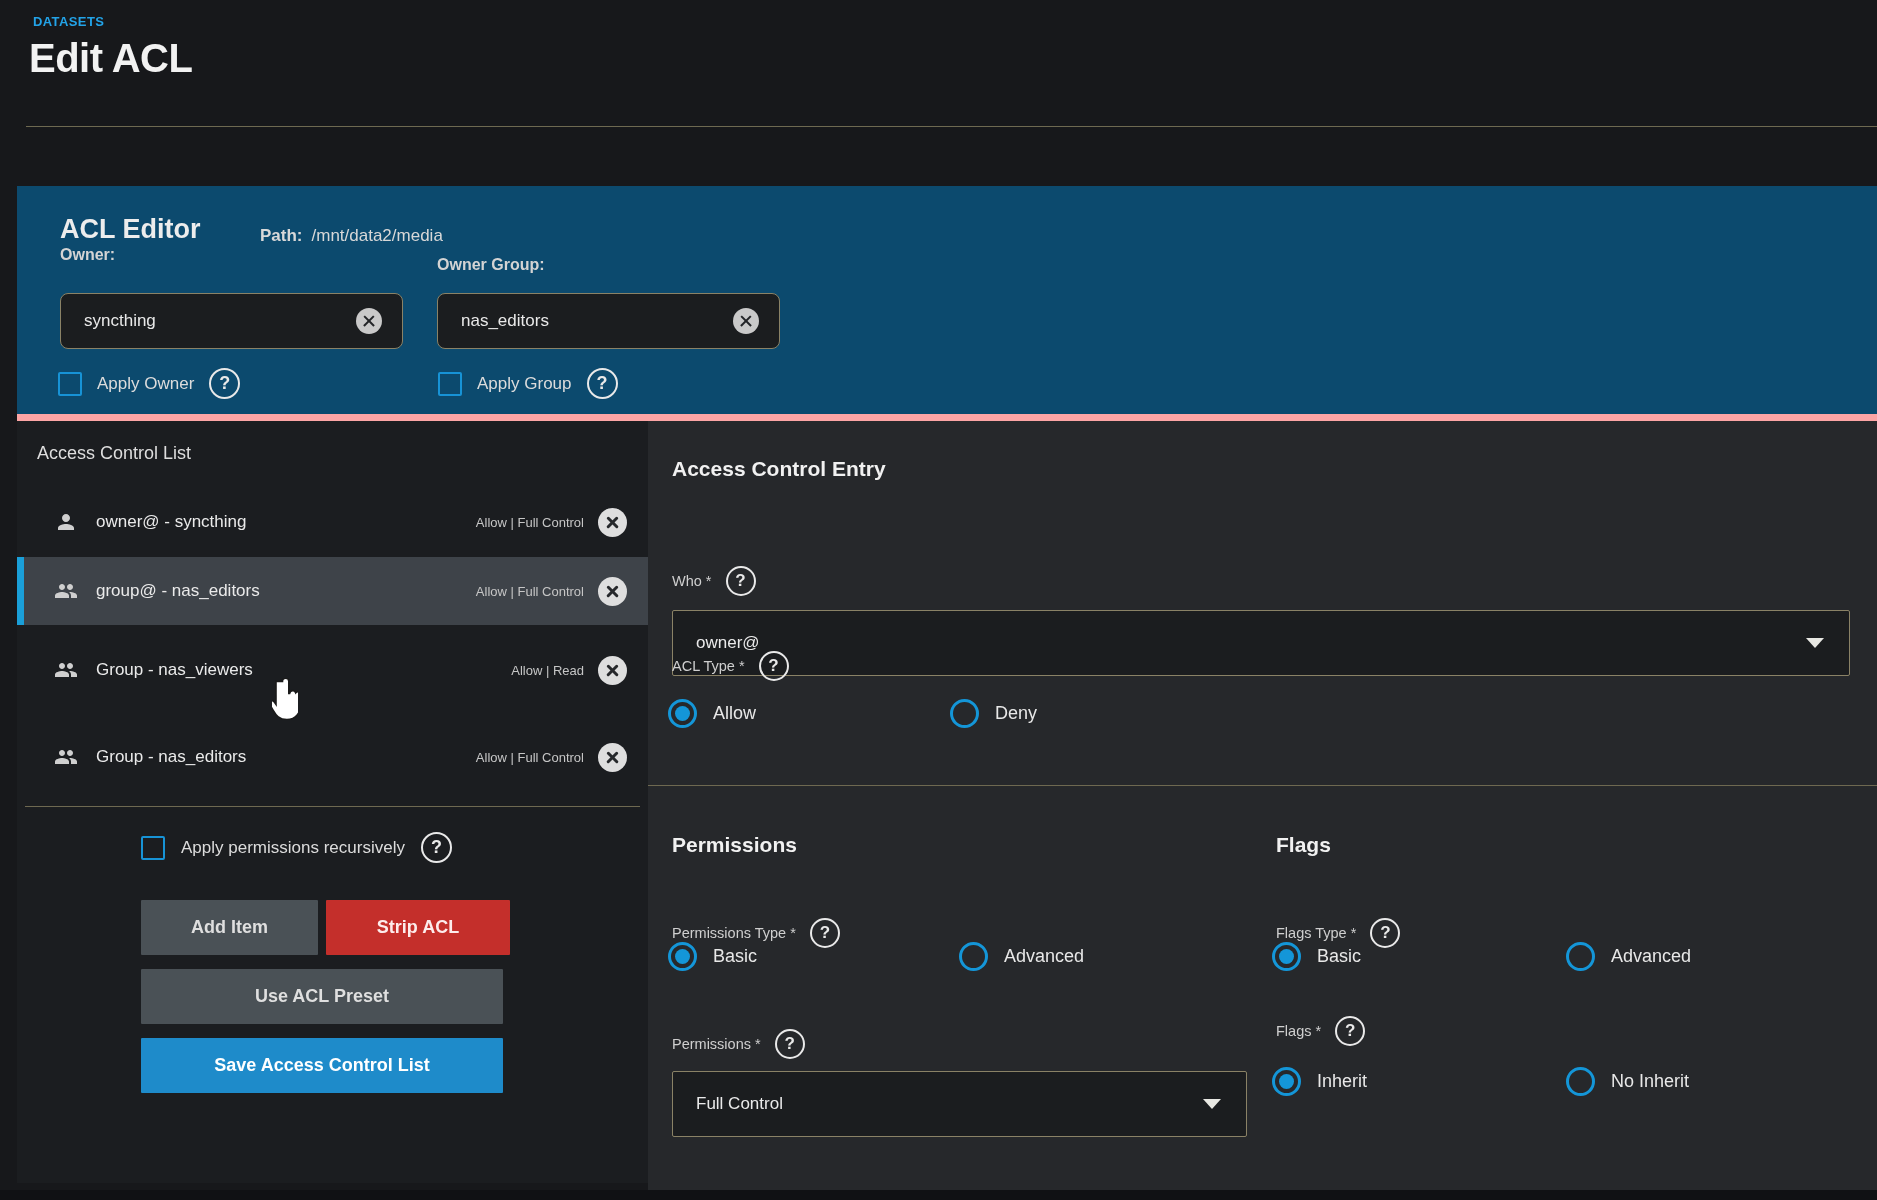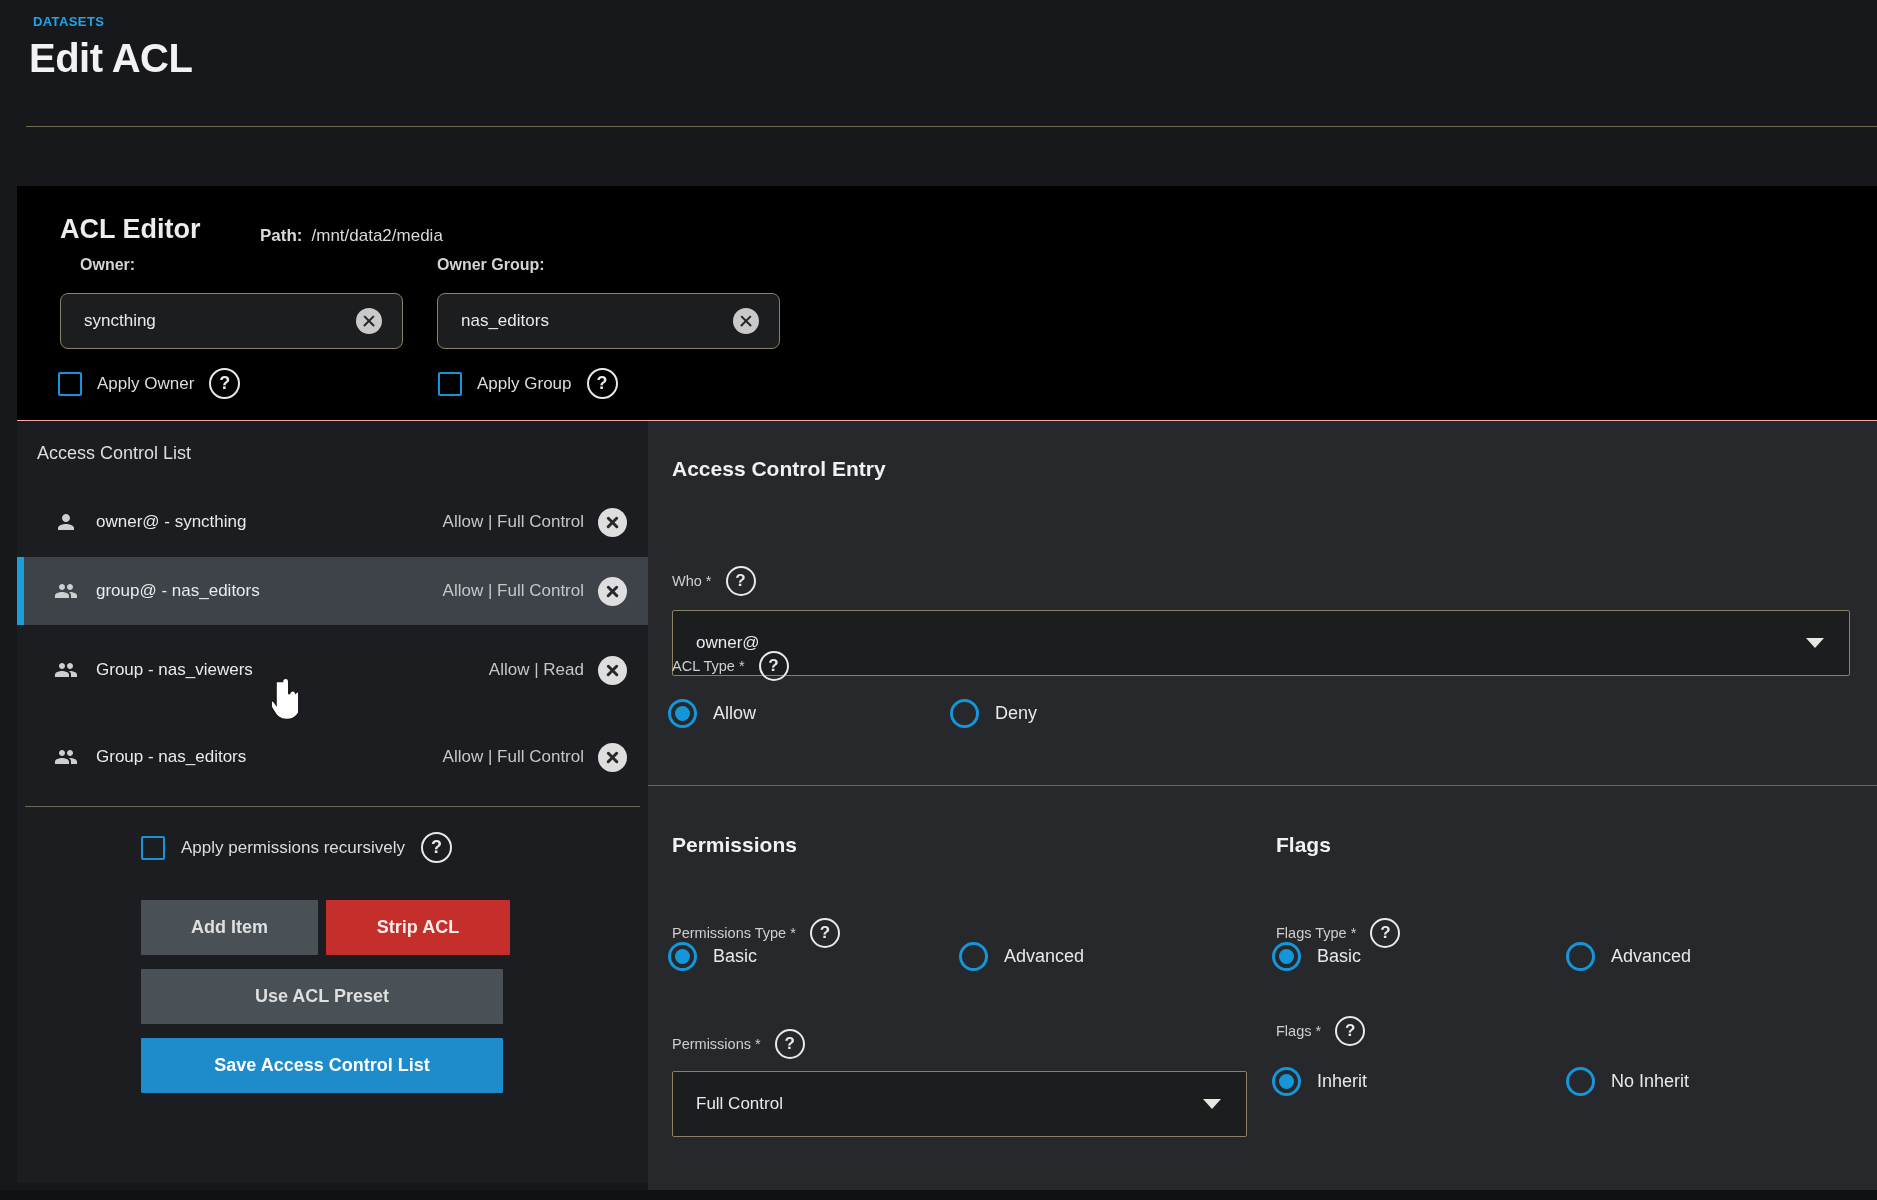--- a/index.html
+++ b/index.html
@@ -20,21 +20,21 @@
     position:absolute; left:29px; top:36px;
     color:#f2f2f2; font-size:40px; font-weight:bold; letter-spacing:-.5px;
   }
   .header-rule {
     position:absolute; left:26px; right:0; top:126px;
     border-top:1px solid #6e6951;
   }
   
   .editor-card {
     position:absolute; left:17px; right:0; top:186px; height:235px;
-    background:#000000; border-bottom:1px solid #fca5a5;
+    background:#0c4a6e; border-bottom:7px solid #fca5a5;
   }
   .editor-title { position:absolute; left:43px; top:28px; font-size:27px; font-weight:bold; color:#ededed; }
   .path-line { position:absolute; left:243px; top:40px; font-size:17px; color:#d8d8d8; }
   .path-line b { font-weight:bold; margin-right:9px; }
   .field-label { position:absolute; font-size:16px; font-weight:bold; color:#d4d4d4; }
   .text-input {
     position:absolute; top:107px; height:56px; width:343px;
     background:#1b1d1f; border:1px solid #8a8266; border-radius:8px;
     display:flex; align-items:center; padding:0 20px 0 23px;
   }
@@ -67,21 +67,21 @@
     position:absolute; left:17px; top:421px; width:631px; height:762px;
     background:#1b1d20;
   }
   .list-title { position:absolute; left:20px; top:22px; font-size:18px; color:#dedede; }
   .acl-row {
     position:absolute; left:0; right:0; height:70px;
     display:flex; align-items:center; cursor:pointer;
   }
   .acl-row .row-icon { width:24px; height:24px; margin-left:37px; flex:none; }
   .acl-row .who { margin-left:18px; font-size:17px; color:#eaeaea; flex:1; }
-  .acl-row .summary { font-size:17px; color:#c6c6c6; margin-right:14px; }
+  .acl-row .summary { font-size:13px; color:#c6c6c6; margin-right:14px; }
   .acl-row.selected { background:#3e4349; }
   .acl-row.selected::before {
     content:""; position:absolute; left:0; top:0; bottom:0; width:7px; background:#1a9fd9;
   }
   .x-icon {
     width:29px; height:29px; border-radius:50%; background:#dedede;
     position:relative; flex:none; margin-right:21px; cursor:pointer;
   }
   .x-icon::before, .x-icon::after {
     content:""; position:absolute; left:7px; right:7px; top:13px; height:3.2px;
@@ -136,21 +136,21 @@
 <div class="breadcrumb">DATASETS</div>
 <div class="page-title">Edit ACL</div>
 <div class="header-rule"></div>
 
 <div class="editor-card">
   <div class="editor-title">ACL Editor</div>
   <div class="path-line">
     <b>Path:</b><span>/mnt/data2/media</span>
   </div>
 
-  <div class="field-label" style="left:43px; top:70px;margin-left:20px;">Owner:</div>
+  <div class="field-label" style="left:43px; top:60px;">Owner:</div>
   <div class="field-label" style="left:420px; top:70px;">Owner Group:</div>
 
   <div class="text-input" style="left:43px;">
     <span class="val">syncthing</span>
     <span class="clear-icon"></span>
   </div>
   <div class="text-input" style="left:420px;">
     <span class="val">nas_editors</span>
     <span class="clear-icon"></span>
   </div>

